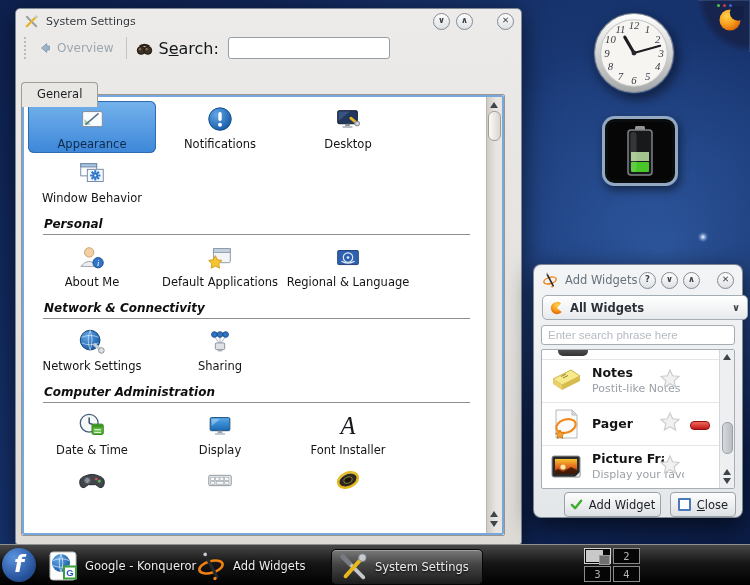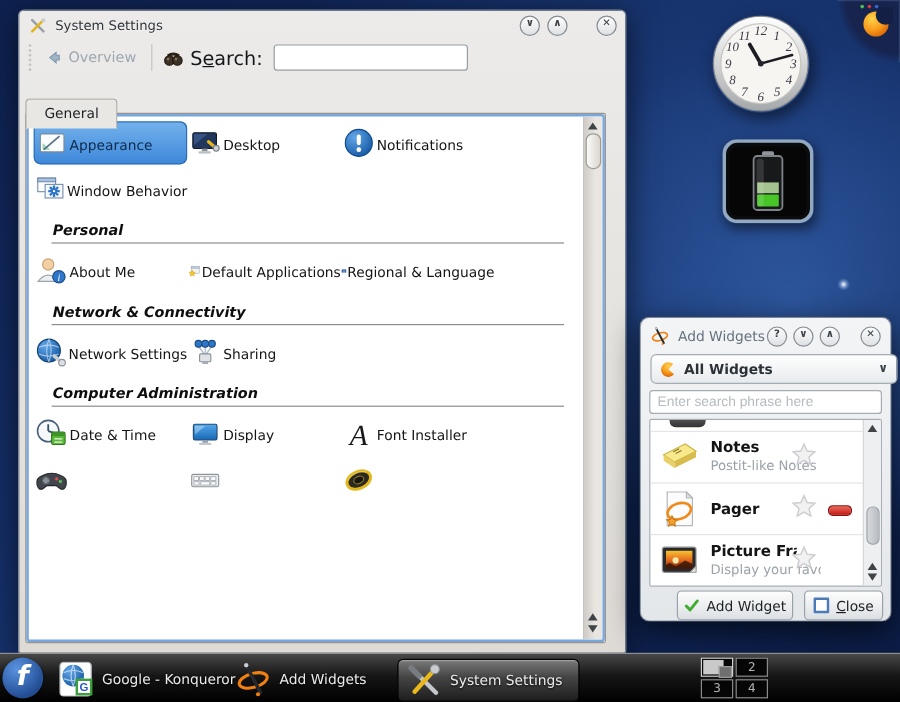--- a/index.html
+++ b/index.html
@@ -45,21 +45,21 @@
     border-radius:4px 4px 0 0;margin-right:2px;background:#d3d0cb;}
   .tab.active{background:#e9e7e4;padding-bottom:6px;position:relative;top:1px;}
   .ss-pane{position:absolute;left:5px;top:85px;width:482px;height:440px;background:#e8e6e3;
     border:1px solid #999590;border-radius:2px;}
   .ss-view{position:absolute;left:0;top:0;right:0;bottom:0;border:2px solid #77a7dc;border-radius:3px;
     background:#fff;overflow:hidden;}
   .ss-body{position:absolute;left:0;top:0;right:15px;bottom:0;padding:3px 2px 0 4px;overflow:hidden;}
   .ss-hdr{font-weight:bold;font-size:12px;color:#0e0e0e;border-bottom:1px solid #8d8d8d;
     margin:7px 15px 3px;padding:2px 1px 3px;font-style:italic;}
   .ss-items{display:flex;flex-wrap:wrap;}
-  .ss-item{width:128px;display:flex;flex-direction:row;align-items:center;padding:4px 0 2px;
+  .ss-item{width:128px;display:flex;flex-direction:column;align-items:center;padding:4px 0 2px;
     border-radius:6px;margin:1px 0;}
   .ss-item .lbl{font-size:11.5px;color:#141414;margin-top:2px;white-space:nowrap;}
   .ss-item.sel{background:linear-gradient(#74b2ec,#3d87d9);box-shadow:inset 0 0 0 1px #2e6cb2;}
   .ss-item.sel .lbl{color:#0d2a4c;}
   .ss-scroll{position:absolute;top:0;bottom:0;right:0;width:15px;
     background:linear-gradient(90deg,#cfccc6,#e9e6e2 60%);border-left:1px solid #b9b5af;}
   .ss-thumb{position:absolute;left:1px;width:11px;top:14px;height:28px;border-radius:6px;
     background:linear-gradient(90deg,#fbfaf9,#dad6d0);border:1px solid #a19d96;}
   .tri{position:absolute;left:3px;width:0;height:0;border-left:4.5px solid transparent;border-right:4.5px solid transparent;}
   .tri-up{border-bottom:6px solid #3f4448;}
@@ -243,36 +243,36 @@
             <div class="ss-item sel">
               <svg width="30" height="30" viewBox="0 0 32 32">
                 <rect x="6" y="7" width="21" height="16" rx="1.5" fill="#fafdff" stroke="#7d8b99"></rect>
                 <path d="M8 21 L15 21 L8 15 Z" fill="#9fd4b4"></path>
                 <line x1="9" y1="21" x2="23" y2="9" stroke="#5c7186" stroke-width="1.6"></line>
               </svg>
               <div class="lbl">Appearance</div>
             </div>
             <div class="ss-item">
               <svg width="30" height="30" viewBox="0 0 32 32">
+                <circle cx="16" cy="15" r="12" fill="url(#gBlue)" stroke="#0d4a8c"></circle>
+                <rect x="14.2" y="7.5" width="3.6" height="9.5" rx="1.8" fill="#fff"></rect>
+                <circle cx="16" cy="21" r="2.1" fill="#fff"></circle>
+              </svg>
+              <div class="lbl">Notifications</div>
+            </div>
+            <div class="ss-item">
+              <svg width="30" height="30" viewBox="0 0 32 32">
                 <rect x="5" y="6" width="21" height="14" rx="1.5" fill="#22375c" stroke="#101a2c"></rect>
                 <path d="M6 7 L18 7 L6 17 Z" fill="#3d5a8c" opacity=".8"></path>
                 <rect x="13" y="20" width="5" height="2.5" fill="#8a9097"></rect>
                 <rect x="10" y="22.5" width="11" height="2" rx="1" fill="#b8bec4"></rect>
                 <line x1="19" y1="14" x2="25.5" y2="19.5" stroke="#e8b51e" stroke-width="3" stroke-linecap="round"></line>
                 <circle cx="25.8" cy="19.8" r="2.6" fill="#cdd2d8" stroke="#7a8088"></circle>
               </svg>
               <div class="lbl">Desktop</div>
-            </div>
-            <div class="ss-item">
-              <svg width="30" height="30" viewBox="0 0 32 32">
-                <circle cx="16" cy="15" r="12" fill="url(#gBlue)" stroke="#0d4a8c"></circle>
-                <rect x="14.2" y="7.5" width="3.6" height="9.5" rx="1.8" fill="#fff"></rect>
-                <circle cx="16" cy="21" r="2.1" fill="#fff"></circle>
-              </svg>
-              <div class="lbl">Notifications</div>
             </div>
             <div class="ss-item">
               <svg width="30" height="30" viewBox="0 0 32 32">
                 <rect x="4" y="5" width="17" height="13" fill="#fff" stroke="#6d87a8"></rect>
                 <rect x="4" y="5" width="17" height="3.5" fill="#a8c4e0" stroke="#6d87a8"></rect>
                 <rect x="11" y="11" width="17" height="13" fill="#f4f8fc" stroke="#6d87a8"></rect>
                 <g stroke="#2f76c8" stroke-width="2.2">
                   <line x1="19.5" y1="12" x2="19.5" y2="23"></line>
                     <line x1="14" y1="17.5" x2="25" y2="17.5"></line>
                   <line x1="15.6" y1="13.6" x2="23.4" y2="21.4"></line>

